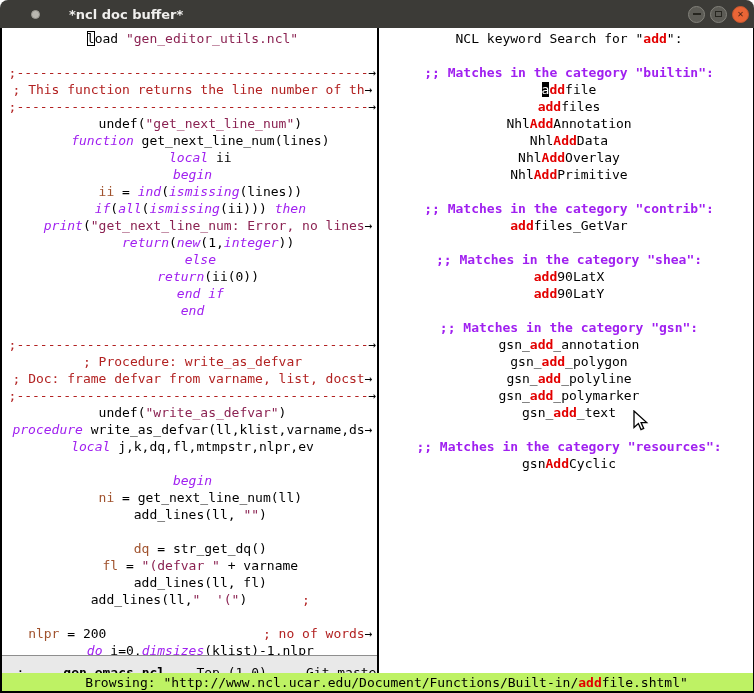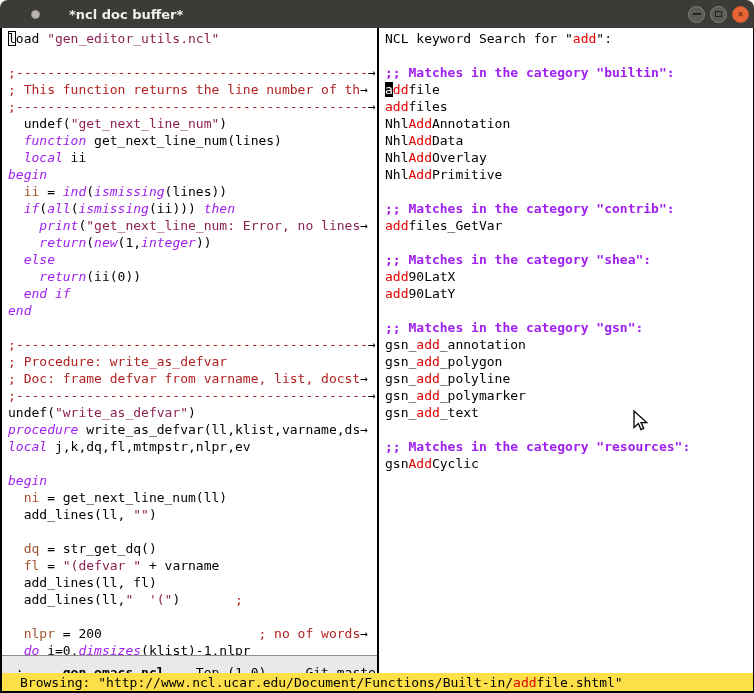--- a/index.html
+++ b/index.html
@@ -1,19 +1,19 @@
 <!DOCTYPE html>
 <html style="--c-titlebar_bg: #3c3b37; --c-titlebar_text: #f0efed; --c-close_button: #e96536; --c-button_bg: #5c5b55; --c-button_border: #82817a; --c-button_glyph: #26251f; --c-buffer_bg: #ffffff; --c-default_text: #000000; --c-keyword: #a020f0; --c-string: #8b2252; --c-comment: #b22222; --c-variable: #a0522d; --c-doc_comment: #a020f0; --c-match: #e30000; --c-modeline_active_bg: #c6c6c6; --c-modeline_inactive_bg: #e9e9e9; --c-border: #000000;"><head>
 <meta charset="utf-8">
 <style>
   html,body{margin:0;padding:0;background:#4a4a46;}
   *{box-sizing:border-box;}
   .window{
     width:754px;height:693px;position:relative;overflow:hidden;
-    font-family:"DejaVu Sans Mono",monospace;background:#fff;
+    font-family:"DejaVu Sans Mono",monospace;background:#fff;text-align:center;
   }
   
   .titlebar{
     height:28px;background:var(--c-titlebar_bg,#3c3b37);
     border-radius:8px 8px 0 0;
     display:flex;align-items:center;position:relative;
   }
   .tb-icon{
     width:9px;height:9px;border-radius:50%;
     border:1px solid #9a9891;background:#b9b7b0;
@@ -57,36 +57,36 @@
   .pane.right{flex:1;}
   .vdivider{width:2px;background:var(--c-border,#000);flex:0 0 auto;}
   .line{height:17px;white-space:pre;}
   
   .seg-b{color:var(--c-default_text,#000);}
   .seg-k{color:var(--c-keyword,#a020f0);font-style:italic;}
   .seg-s{color:var(--c-string,#8b2252);}
   .seg-c{color:var(--c-comment,#b22222);}
   .seg-v{color:var(--c-variable,#a0522d);}
   .seg-p{color:var(--c-doc_comment,#a020f0);font-weight:bold;}
-  .seg-m{color:var(--c-match,#e30000);font-weight:normal;}
+  .seg-m{color:var(--c-match,#e30000);font-weight:bold;}
   .seg-a{color:#000;}
   .seg-cb{background:#000;color:#fff;}
   .seg-ch{outline:1px solid #000;outline-offset:-1px;}
   .seg-mb{font-weight:bold;}
   
   .modelines{display:flex;height:18px;flex:0 0 auto;}
   .modeline{
     font-size:13px;line-height:16px;white-space:pre;overflow:hidden;
     padding:9px 0 0 6px;color:#000;border-top:1px solid #8e8e8e;
   }
   .modeline.inactive{width:375px;flex:0 0 auto;background:var(--c-modeline_inactive_bg,#e9e9e9);}
   .modeline.active{flex:1;background:var(--c-modeline_active_bg,#c6c6c6);}
   
   .minibuffer{
-    flex:1;background:#fde047;font-size:13px;line-height:16px;
+    flex:1;background:#bef264;font-size:13px;line-height:16px;
     padding:2px 0 0 18px;white-space:pre;overflow:hidden;color:#000;
   }
   
   .mouse-cursor{position:absolute;left:633px;top:410px;z-index:50;pointer-events:none;}
 </style>
 </head>
 <body>
 
 <div class="window">
 

